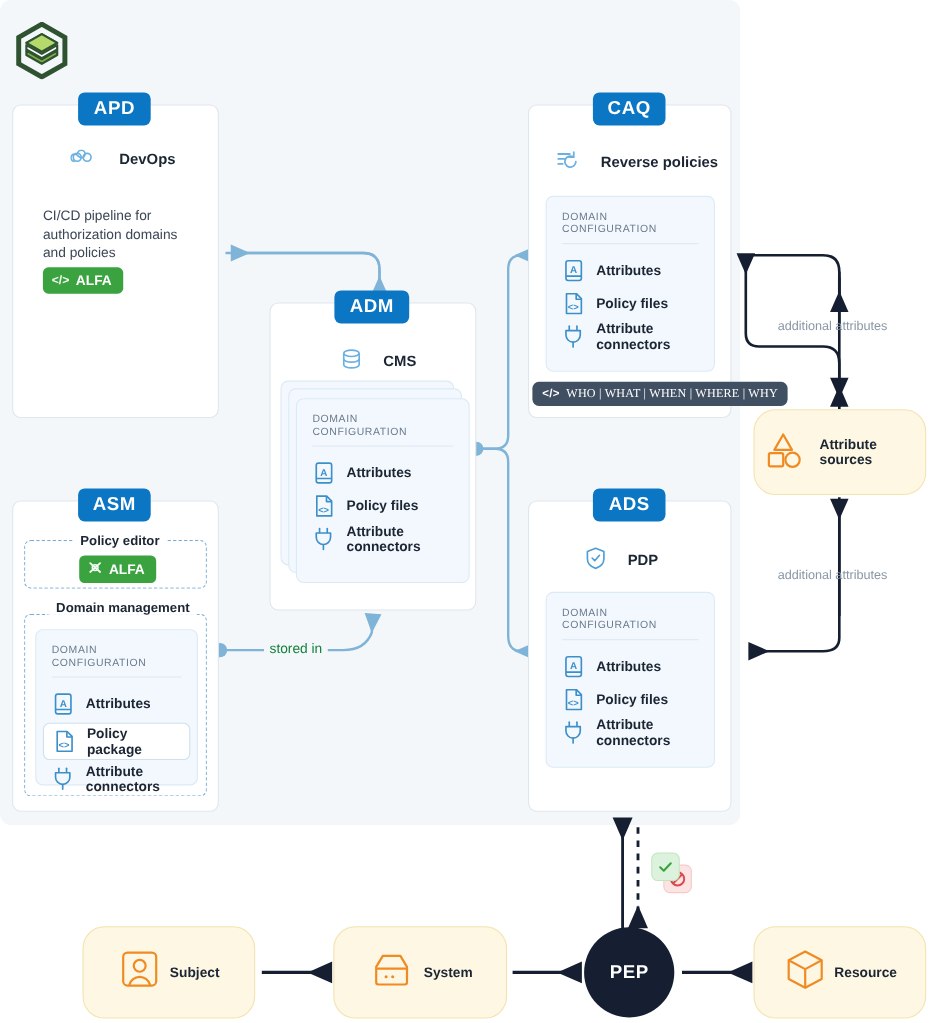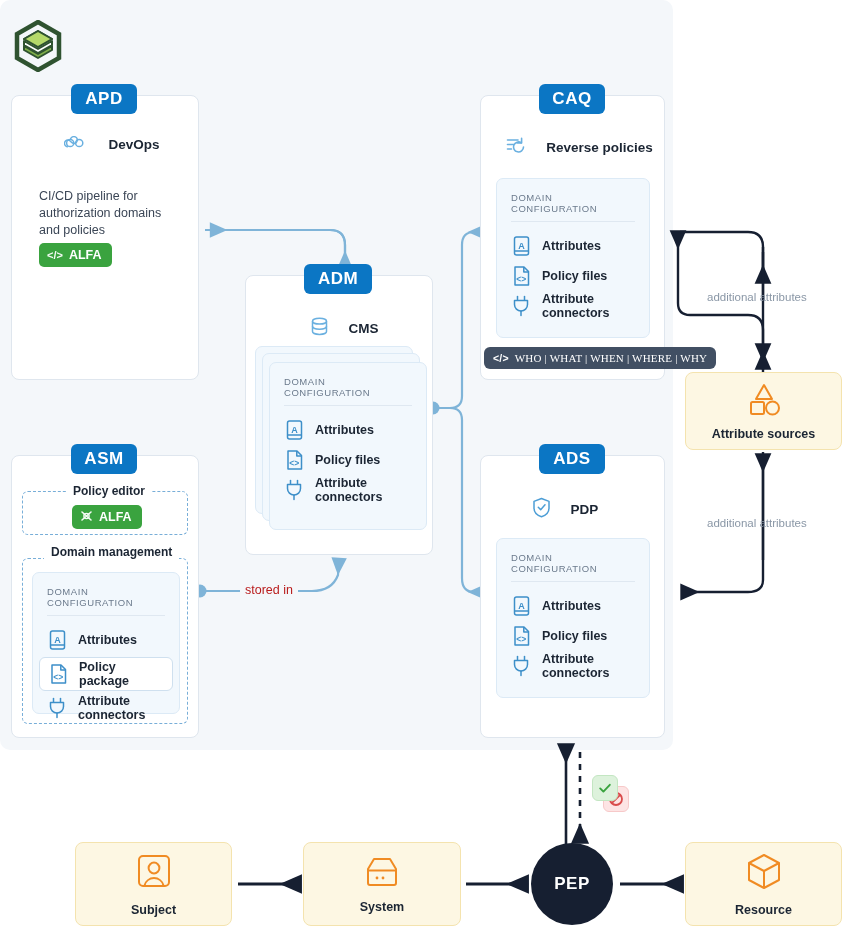--- a/index.html
+++ b/index.html
@@ -109,22 +109,22 @@
   .dashlabel {
     position: absolute; background: #ffffff;
     font-size: 12px; font-weight: bold; color: #1b2533;
     padding: 0 7px; white-space: nowrap;
   }
 
   
   .ybox {
     background: #fdf7e3;
     border: 1px solid #f4e3ae;
-    border-radius: 8px;
-    display: flex; flex-direction: column;
+    border-radius: 20px;
+    display: flex; flex-direction: row;
     align-items: center; justify-content: center;
     gap: 7px;
   }
   .ybox .ylabel { font-size: 12.5px; font-weight: bold; color: #1b2533; }
 
   
   #pep {
     width: 82px; height: 82px; border-radius: 50%;
     background: #161f31; color: #ffffff;
     display: flex; align-items: center; justify-content: center;
@@ -135,21 +135,21 @@
   .decision { position: absolute; width: 26px; height: 26px; border-radius: 6px;
               display:flex; align-items:center; justify-content:center; }
   #permit-badge { background: #ddf2dc; border: 1px solid #c3e6c2; }
   #deny-badge   { background: #fde4e4; border: 1px solid #f7c9c9; }
 
   
   .edge-label {
     font-size: 11.5px; color: #8a97a6;
     white-space: nowrap;
   }
-  .edge-label.dark { color: #b91c1c; font-size: 12.5px; font-weight: normal; }
+  .edge-label.dark { color: #15803d; font-size: 12.5px; font-weight: normal; }
   .lbl-bg { background: #f4f7fa; padding: 0 5px; }
 </style>
 </head>
 <body>
 
 <div id="canvas">
 
   <div class="abs" id="backdrop"></div>
 
   <div class="abs" id="logo">

